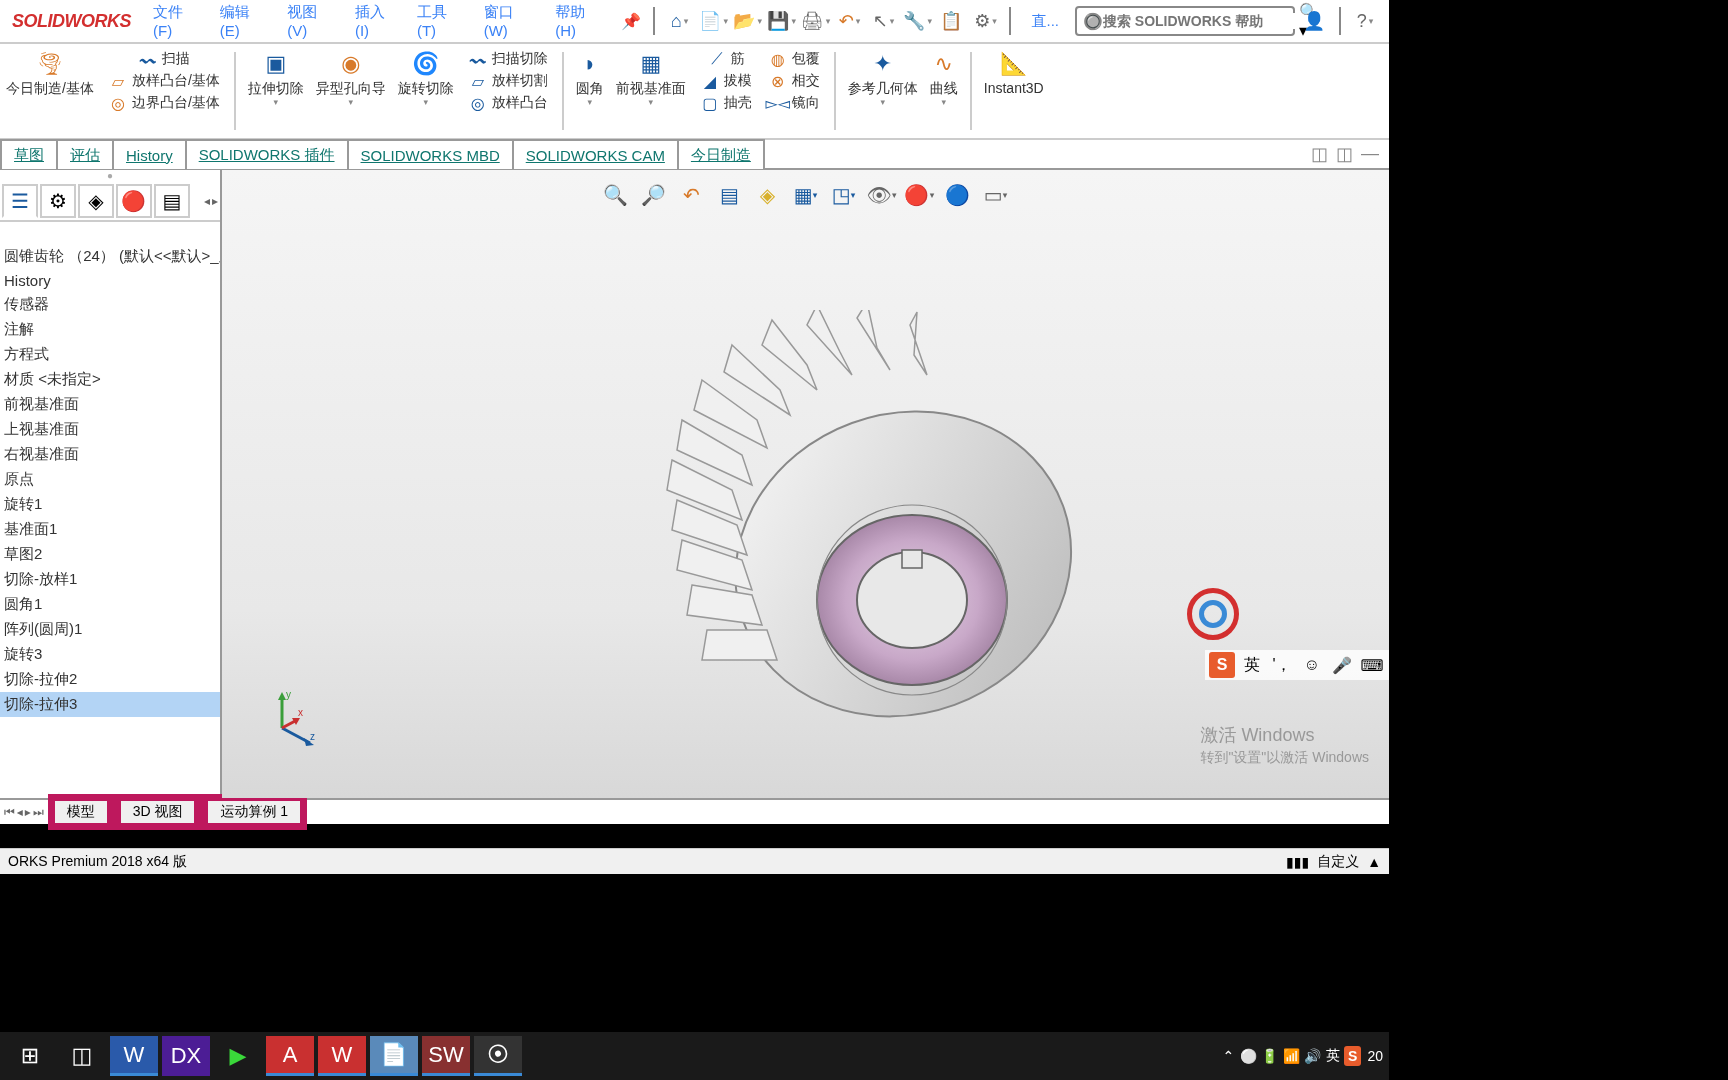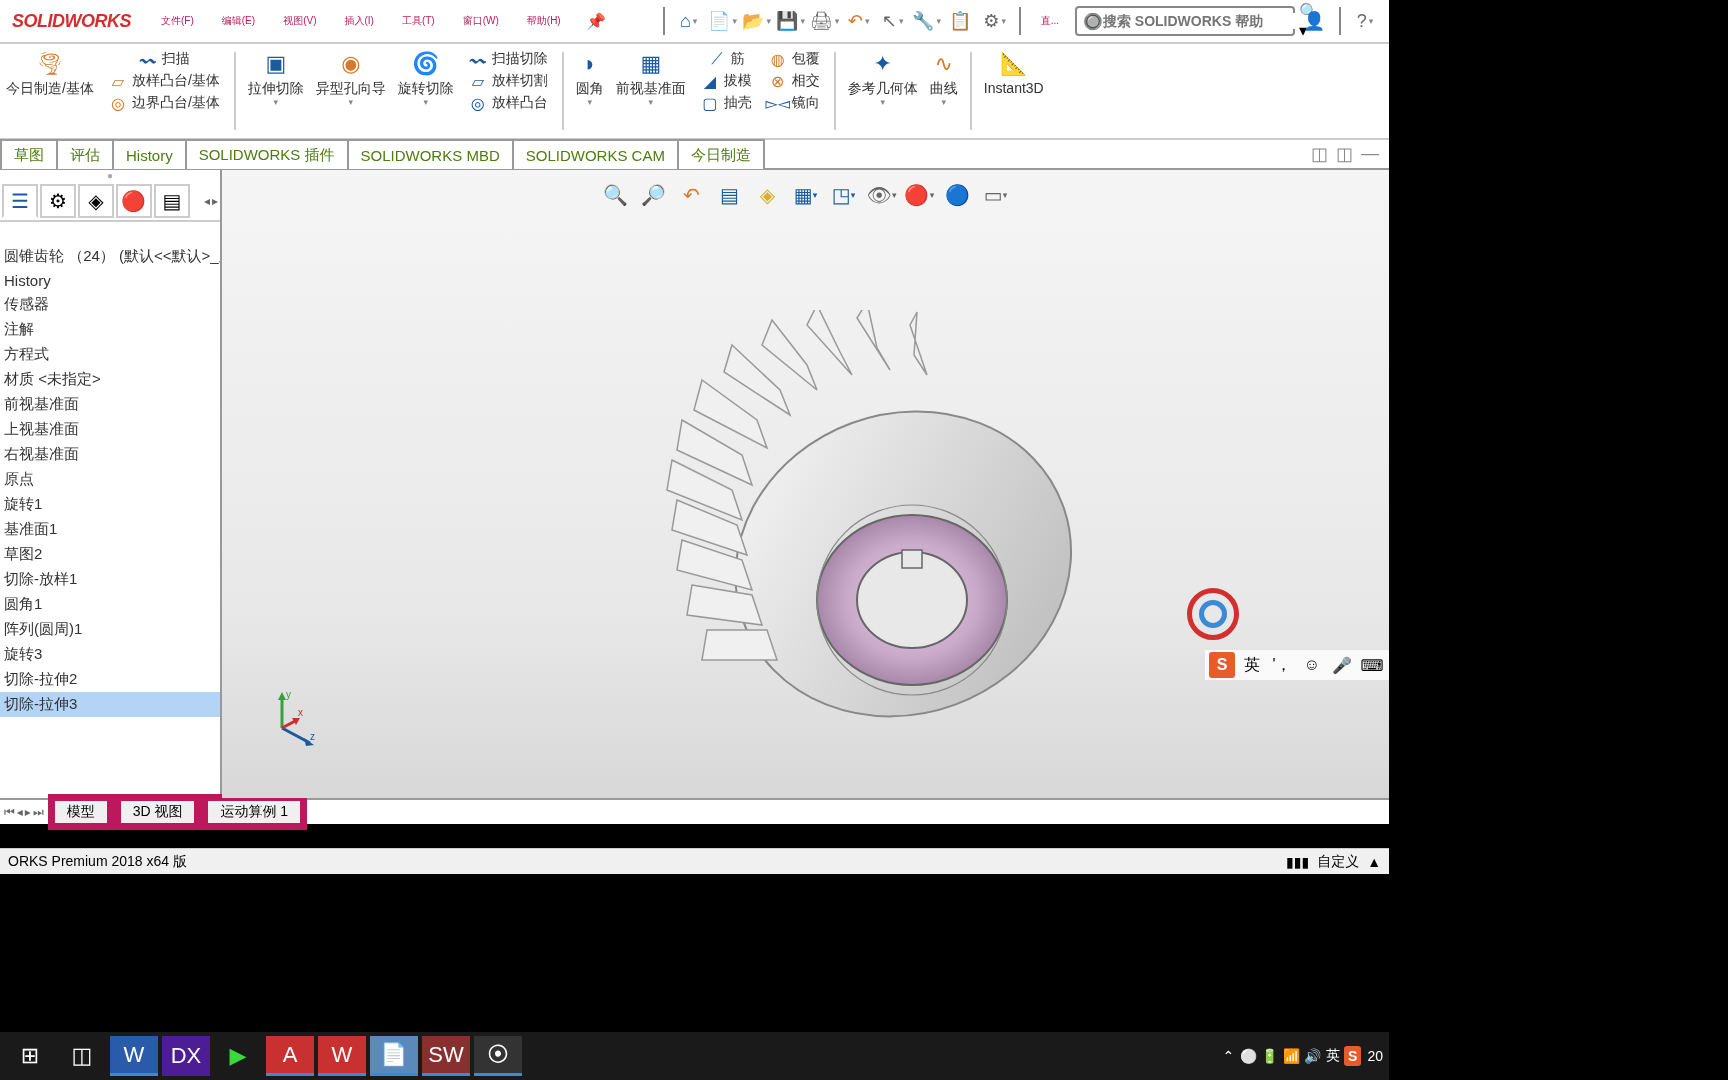--- a/index.html
+++ b/index.html
@@ -1,43 +1,43 @@
 <!DOCTYPE html>
 <html><head>
 <meta charset="utf-8">
 <style>
 * { box-sizing: border-box; margin: 0; padding: 0; font-family: "Microsoft YaHei", "Segoe UI", sans-serif; }
 body { width: 1728px; height: 1080px; background: #000; overflow: hidden; position: relative; }
 .app { width: 1389px; height: 820px; background: #fff; position: relative; }
 
 
-.menubar { height: 44px; background: #fff; display: flex; align-items: center; border-bottom: 2px solid #ccc; gap: 8px; }
+.menubar { height: 44px; background: #fff; display: flex; align-items: center; border-bottom: 2px solid #ccc; }
 .logo { color: #d32f2f; font-weight: bold; font-style: italic; font-size: 18px; padding: 0 12px; letter-spacing: -0.5px; }
-.menubar .mitem { padding: 0 10px; font-size: 10px; color: #be185d; cursor: pointer; }
+.menubar .mitem { padding: 0 10px; font-size: 15px; color: #3b82f6; cursor: pointer; }
 .pin-icon { color: #5a8ec9; padding: 0 8px; font-size: 16px; }
 .menubar-right { margin-left: auto; display: flex; align-items: center; gap: 6px; padding-right: 10px; }
 .divider { width: 2px; height: 28px; background: #888; margin: 0 4px; }
 .micon { width: 28px; height: 28px; display: flex; align-items: center; justify-content: center; font-size: 18px; color: #666; position: relative; }
 .micon .drop { font-size: 9px; margin-left: 2px; color: #888; }
 .searchbox { display: flex; align-items: center; border: 2px solid #888; border-radius: 4px; height: 30px; padding: 0 6px; width: 220px; }
 .searchbox input { border: none; outline: none; flex: 1; font-size: 14px; color: #888; font-weight: bold; }
 
 
 .ribbon { height: 96px; background: #fff; display: flex; align-items: flex-start; border-bottom: 2px solid #ccc; padding-top: 4px; }
 .rgroup { display: flex; flex-direction: column; align-items: center; padding: 0 4px; height: 88px; }
 .rbig { display: flex; flex-direction: column; align-items: center; justify-content: center; padding: 2px 6px; font-size: 14px; text-align: center; line-height: 1.2; color: #333; }
 .rbig .ricon { width: 28px; height: 28px; display: flex; align-items: center; justify-content: center; font-size: 22px; margin-bottom: 2px; }
 .rsmall { display: flex; align-items: center; gap: 4px; font-size: 14px; color: #333; padding: 1px 4px; }
 .rsmall .ricon { width: 20px; height: 20px; display: flex; align-items: center; justify-content: center; font-size: 16px; }
 .rsep { width: 2px; height: 78px; background: #ccc; margin: 4px 6px; }
 .rdrop { font-size: 9px; color: #888; text-align: center; }
 
 
 .tabbar { height: 30px; background: #fff; display: flex; align-items: center; border-bottom: 2px solid #999; }
-.tabbar .tab { padding: 4px 12px; font-size: 15px; color: #4d7c0f; border: 2px solid #999; border-bottom: none; background: #fff; margin-right: -2px; height: 30px; display: flex; align-items: center; }
+.tabbar .tab { padding: 4px 12px; font-size: 15px; color: #0f766e; border: 2px solid #999; border-bottom: none; background: #fff; margin-right: -2px; height: 30px; display: flex; align-items: center; text-decoration: underline; }
 .tabbar-right { margin-left: auto; display: flex; gap: 8px; padding-right: 10px; font-size: 18px; color: #888; }
 
 
 .main { display: flex; height: 628px; }
 .leftpanel { width: 222px; background: #fff; border-right: 2px solid #999; display: flex; flex-direction: column; }
 .panel-tabs { height: 40px; display: flex; align-items: center; border-bottom: 2px solid #ccc; gap: 2px; padding: 0 2px; }
 .panel-tabs .pt { width: 36px; height: 34px; display: flex; align-items: center; justify-content: center; font-size: 20px; border: 2px solid #ccc; background: #fff; }
 .panel-tabs .pt.active { border-bottom-color: #fff; }
 .panel-tabs .arrows { margin-left: auto; display: flex; gap: 2px; font-size: 12px; color: #666; }
 .tree { flex: 1; overflow-y: auto; padding: 4px 0; font-size: 15px; }
@@ -365,20 +365,24 @@
 
       <div class="ime-bar">
         <div class="imi ime-s">S</div>
         <div class="imi">英</div>
         <div class="imi">'，</div>
         <div class="imi">☺</div>
         <div class="imi">🎤</div>
         <div class="imi">⌨</div>
       </div>
 
+      <div class="watermark">
+        <div>激活 Windows</div>
+        <div style="font-size:14px">转到"设置"以激活 Windows</div>
+      </div>
     </div>
   </div>
 
   <div class="bottom-tabs">
     <div class="nav-arrows">
       <span>⏮</span>
       <span>◂</span>
       <span>▸</span>
       <span>⏭</span>
     </div>

